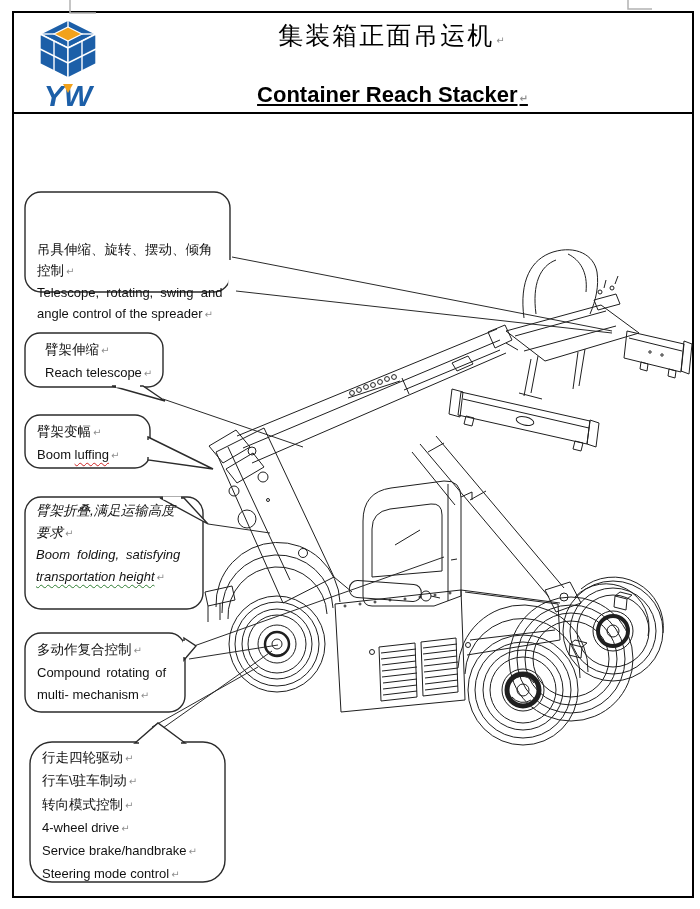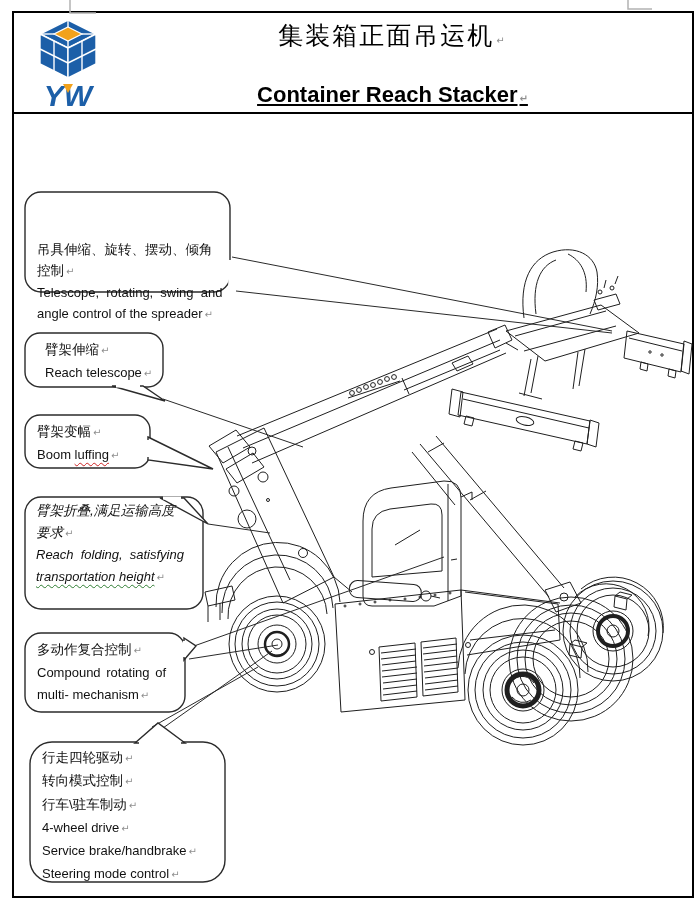--- a/index.html
+++ b/index.html
@@ -287,32 +287,32 @@
   </div>
 
   <div class="callout-text lh22" style="left:37px;top:421px;width:110px;">
     <div class="zh"><span>臂架变幅</span><span class="pmark">↵</span></div>
     <div><span>Boom </span><span class="wavy-red">luffing</span><span class="pmark">↵</span></div>
   </div>
 
   <div class="callout-text" style="left:36px;top:500px;width:165px;line-height:21.5px;font-style:italic;">
     <div class="zh"><span>臂架折叠,满足运输高度</span></div>
     <div class="zh"><span>要求</span><span class="pmark">↵</span></div>
-    <div class="ws3"><span>Reach folding, satisfying</span></div>
+    <div class="ws3"><span>Boom folding, satisfying</span></div>
     <div><span class="wavy-green">transportation height</span><span class="pmark">↵</span></div>
   </div>
 
   <div class="callout-text lh22" style="left:37px;top:639px;width:145px;">
     <div class="zh"><span>多动作复合控制</span><span class="pmark">↵</span></div>
     <div class="ws2"><span>Compound rotating of</span></div>
     <div><span>multi- mechanism</span><span class="pmark">↵</span></div>
   </div>
 
   <div class="callout-text" style="left:42px;top:747px;width:175px;line-height:22.3px;">
     <div class="zh"><span>行走四轮驱动</span><span class="pmark">↵</span></div>
+    <div class="zh"><span>行车\驻车制动</span><span class="pmark">↵</span></div>
     <div class="zh"><span>转向模式控制</span><span class="pmark">↵</span></div>
-    <div class="zh"><span>行车\驻车制动</span><span class="pmark">↵</span></div>
     <div><span>4-wheel drive</span><span class="pmark">↵</span></div>
     <div><span>Service brake/handbrake</span><span class="pmark">↵</span></div>
     <div><span>Steering mode control</span><span class="pmark">↵</span></div>
   </div>
 
 </div>
 
 </body></html>

